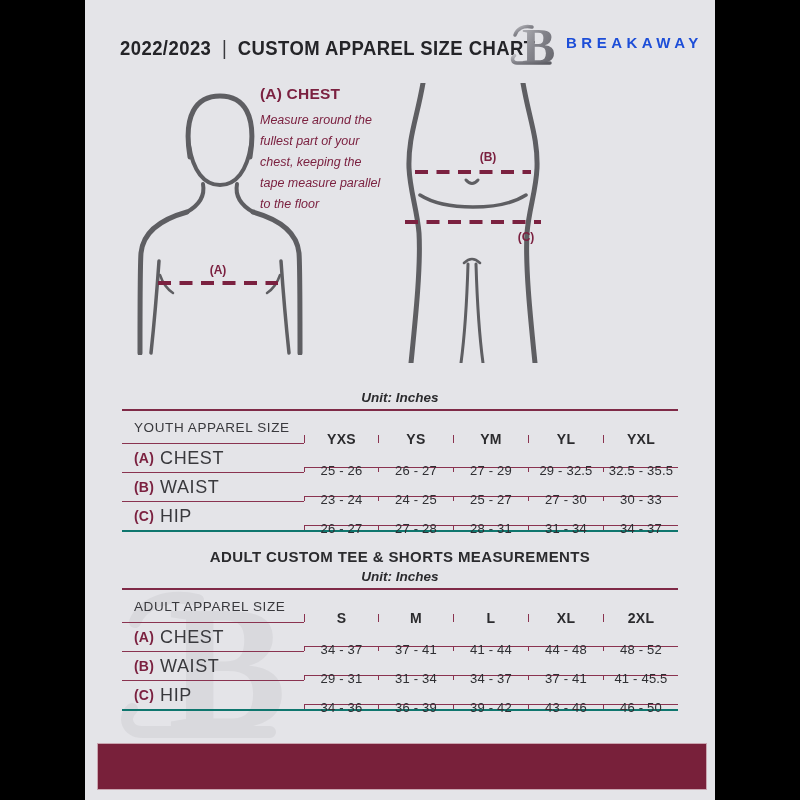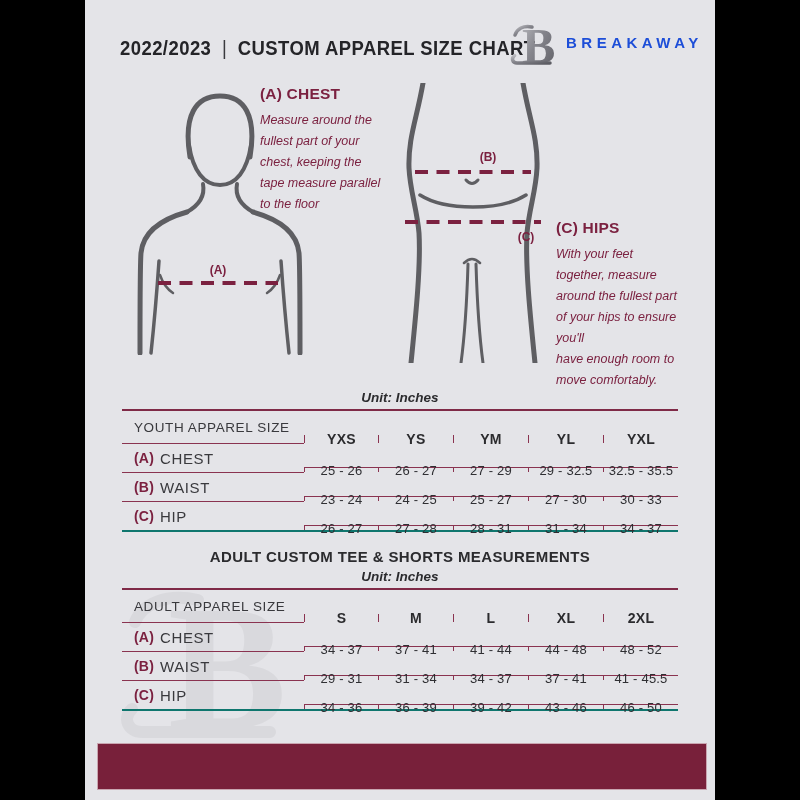--- a/index.html
+++ b/index.html
@@ -69,21 +69,21 @@
   .cell{
     display:flex;align-items:center;justify-content:center;
     font-size:13px;color:#2f2f33;letter-spacing:.2px;
   }
   .cell.vline{border-left:1.5px solid #8a3350;margin-top:24px;}
   .cell.hline{border-top:1.5px solid #8a3350;}
   .cell.label-cell{justify-content:flex-start;padding-left:12px;}
   .size-header{font-size:13.5px;color:#39393d;letter-spacing:.6px;}
   .size-code{font-weight:bold;font-size:14px;color:#2b2b2e;letter-spacing:.3px;}
   .prefix{font-weight:bold;color:#7b2140;font-size:14px;margin-right:6px;}
-  .rowlab{font-size:15px;color:#39393d;letter-spacing:.6px;}
+  .rowlab{font-size:18px;color:#39393d;letter-spacing:.6px;}
 
   
   .footer{
     left:12px;top:743px;width:610px;height:47px;
     background:#78203a;border:1px solid rgba(228,210,216,.75);
     box-sizing:border-box;z-index:3;
   }
   .watermark{left:33px;top:580px;z-index:1;opacity:1;}
 </style>
 </head>
@@ -144,30 +144,20 @@
   </svg>
 
   <div class="abs instr instr-a">
     <h3>(A) CHEST</h3>
     <p>Measure around the
 fullest part of your
 chest, keeping the
 tape measure parallel
 to the floor</p>
   </div>
-  <div class="abs instr instr-c">
-    <h3>(C) HIPS</h3>
-    <p>With your feet
-together, measure
-around the fullest part
-of your hips to ensure
-you'll
-have enough room to
-move comfortably.</p>
-  </div>
 
   <svg class="abs watermark" width="175" height="168" viewBox="0 0 175 168">
     <text x="50" y="148" font-family="Liberation Serif, serif" font-weight="bold" font-size="178" fill="#d9d9dd">B</text>
     <path d="M80 20 C48 13 24 24 17 42" fill="none" stroke="#d9d9dd" stroke-width="12" stroke-linecap="round"></path>
     <path d="M152 152 H24 C10 152 4 138 14 129" fill="none" stroke="#d9d9dd" stroke-width="12" stroke-linecap="round"></path>
   </svg>
 
   <div class="abs sec-unit y-unit">Unit: Inches</div>
 
   <div class="abs table y-table">

